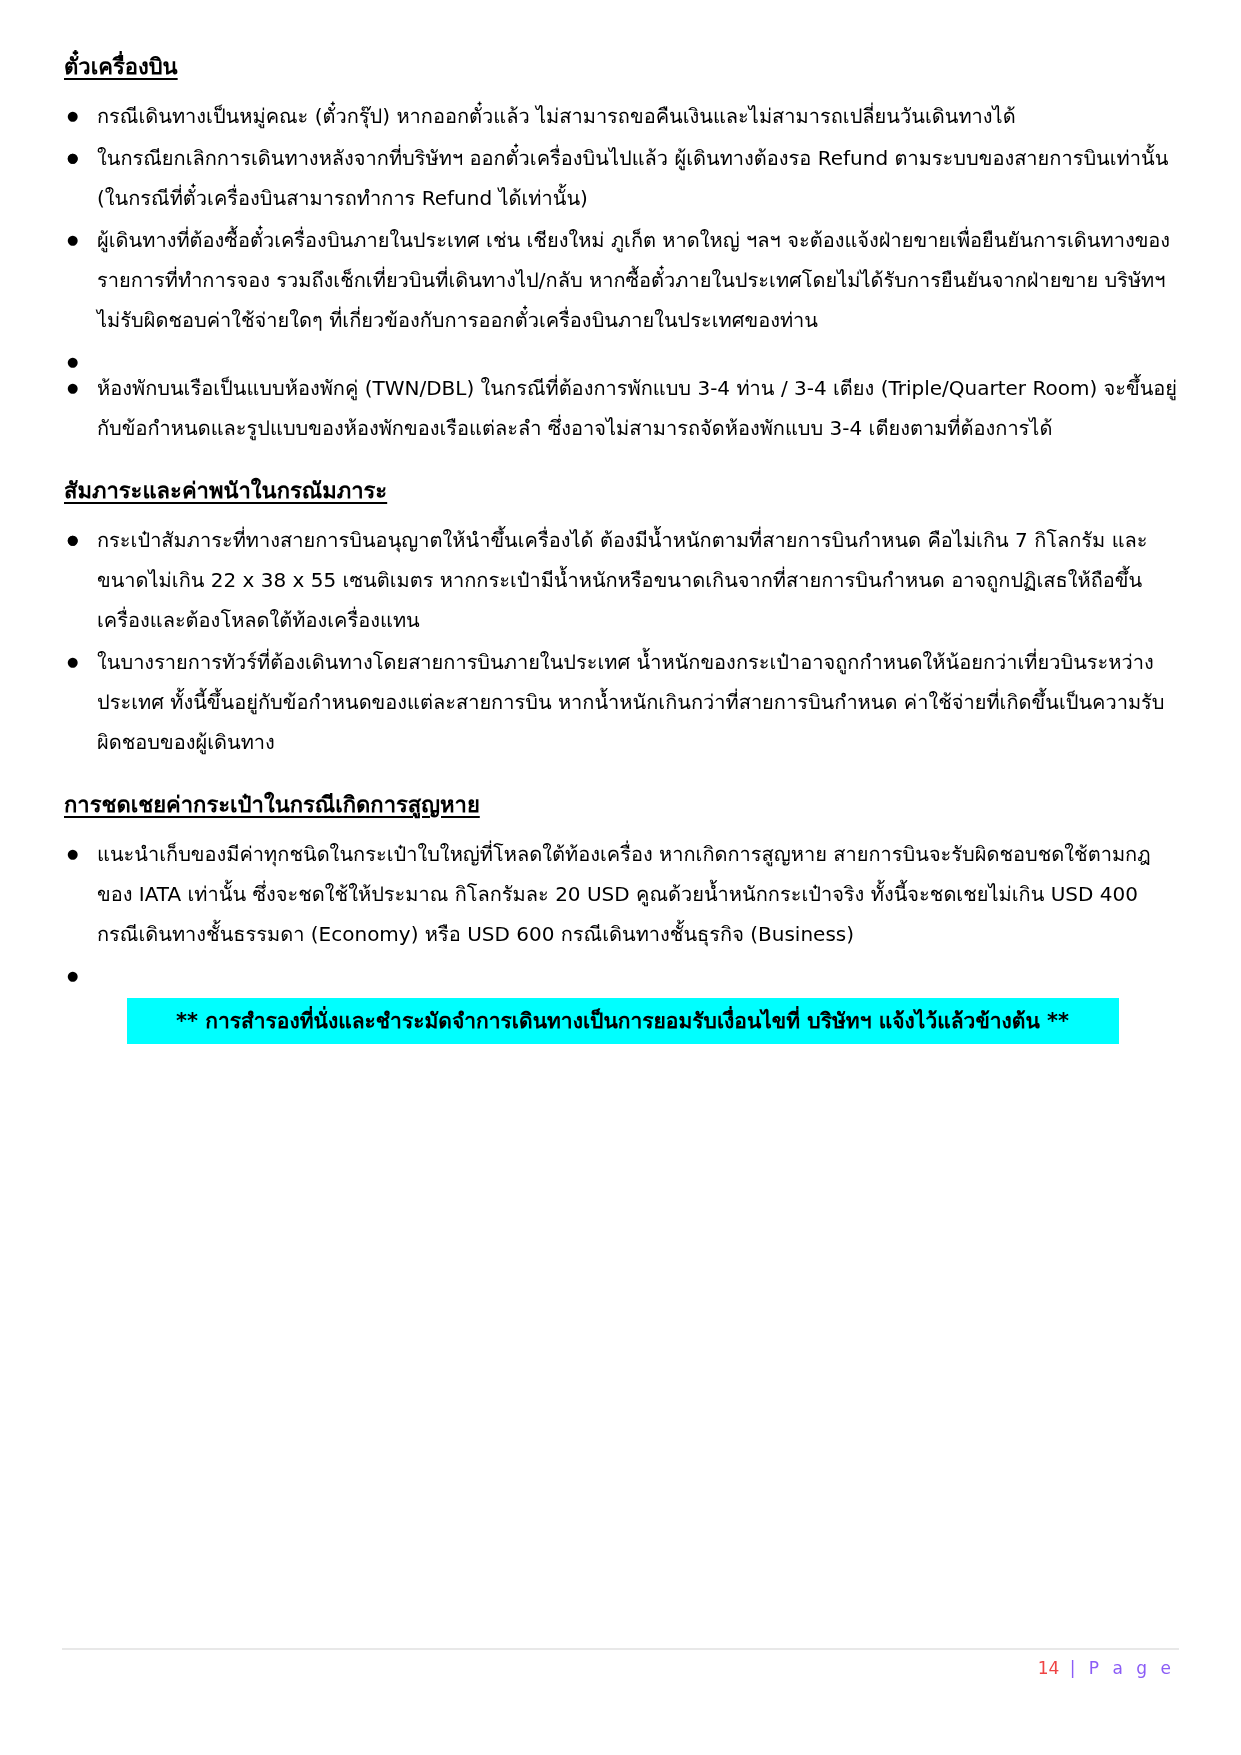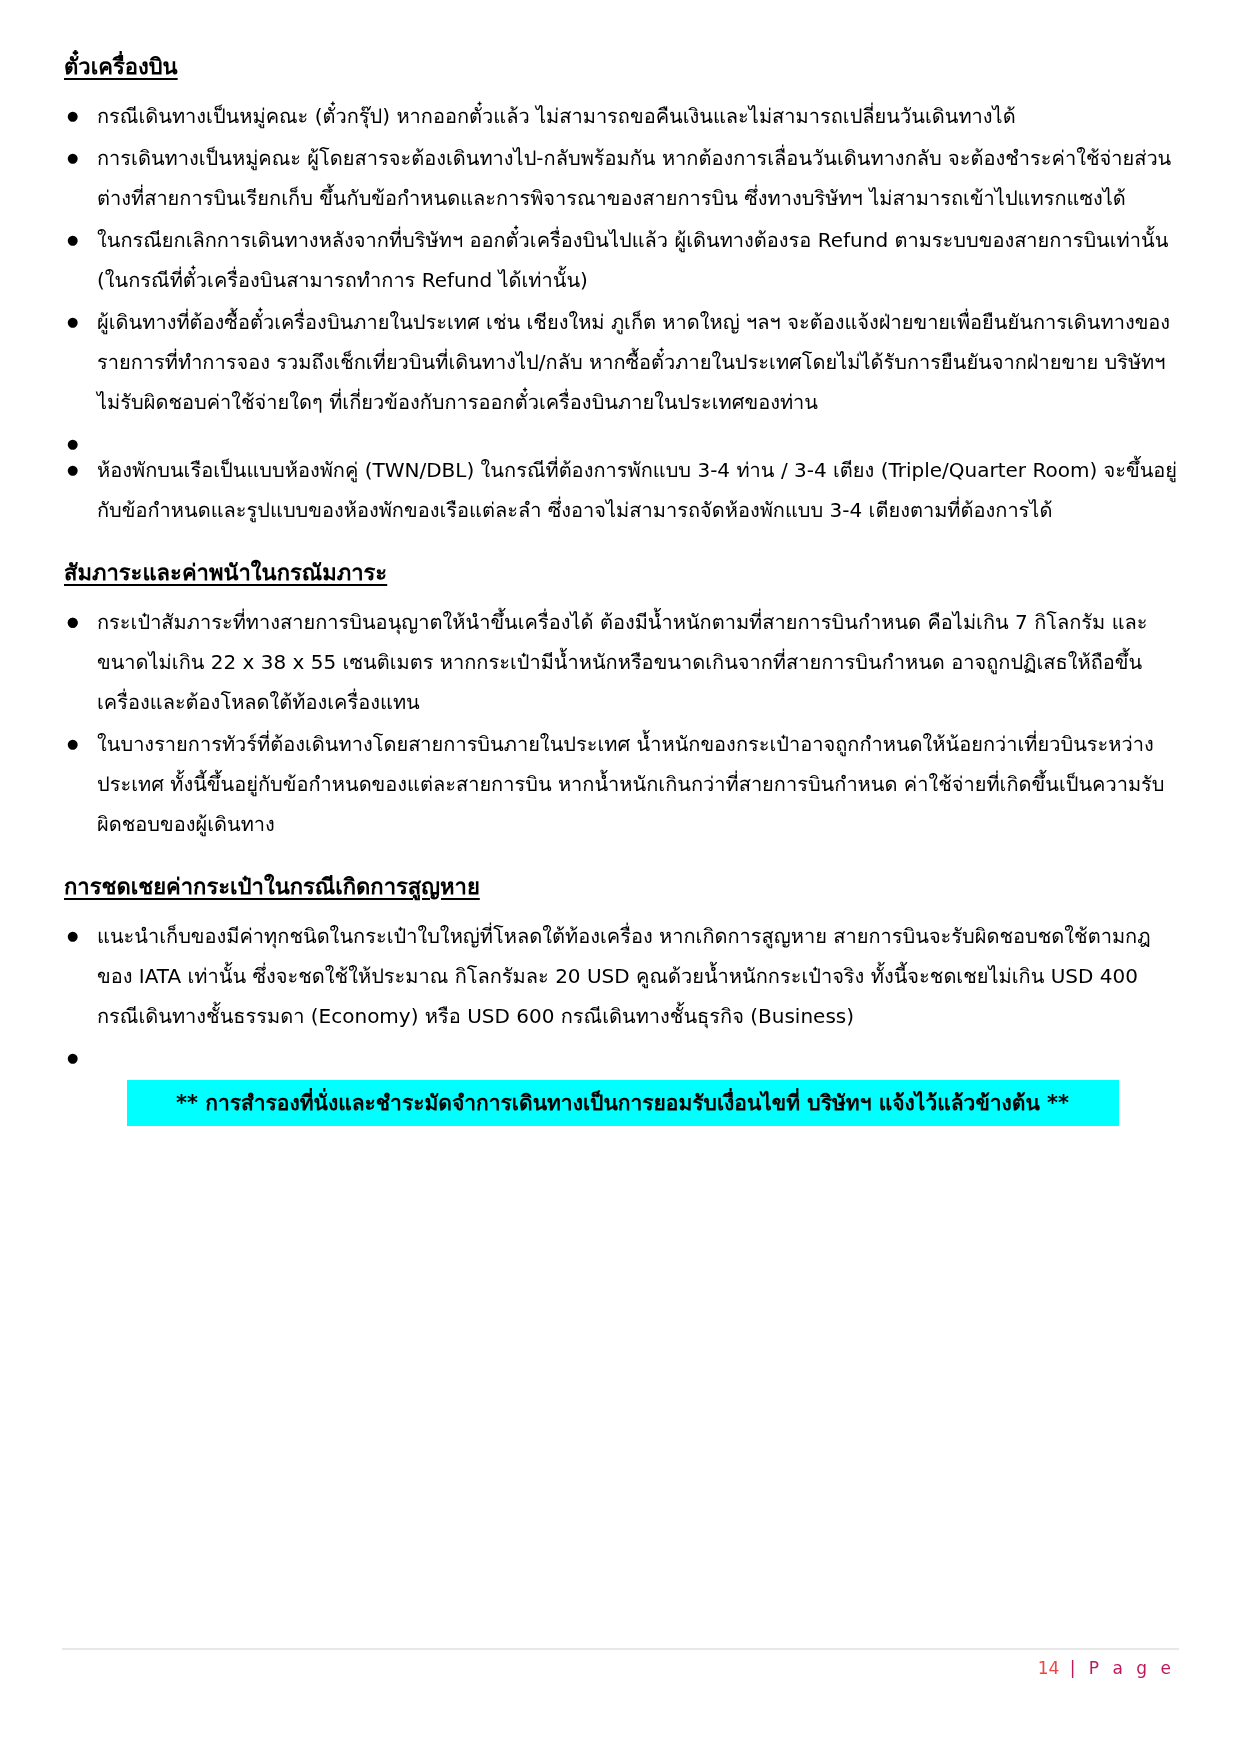--- a/index.html
+++ b/index.html
@@ -75,41 +75,40 @@
   .footer-text {
     text-align: right;
     margin: 8px 66px 0 0;
     font-size: 17px;
     line-height: 20px;
   }
   .footer-text .num {
     color: #ef4444;
   }
   .footer-text .pg {
-    color: #be185d;
+    color: #8b5cf6;
     letter-spacing: 4px;
     margin-left: 5px;
   }
 </style>
 </head>
 <body>
 
 <div class="content">
   <div id="sections">
   <section class="doc-section">
     <h2 class="section-heading">ตั๋วเครื่องบิน</h2>
     <ul class="bullet-list">
   <li class="bullet-item">
     <span class="bullet-marker">●</span>
     <span class="bullet-text">กรณีเดินทางเป็นหมู่คณะ (ตั๋วกรุ๊ป) หากออกตั๋วแล้ว ไม่สามารถขอคืนเงินและไม่สามารถเปลี่ยนวันเดินทางได้</span>
   </li>
 
   <li class="bullet-item">
     <span class="bullet-marker">●</span>
-    <span class="bullet-text">การเดินทางเป็นหมู่คณะ ผู้โดยสารจะต้องเดินทางไป-กลับพร้อมกัน หากต้องการเลื่อนวันเดินทางกลับ จะต้องชำระค่าใช้จ่ายส่วนต่างที่สายการบินเรียกเก็บ  ขึ้นกับข้อกำหนดและการพิจารณาของสายการบิน ซึ่งทางบริษัทฯ ไม่สามารถเข้าไปแทรกแซงได้</span>
   </li>
 
   <li class="bullet-item">
     <span class="bullet-marker">●</span>
     <span class="bullet-text">ในกรณียกเลิกการเดินทางหลังจากที่บริษัทฯ ออกตั๋วเครื่องบินไปแล้ว ผู้เดินทางต้องรอ Refund ตามระบบของสายการบินเท่านั้น (ในกรณีที่ตั๋วเครื่องบินสามารถทำการ Refund ได้เท่านั้น)</span>
   </li>
 
   <li class="bullet-item">
     <span class="bullet-marker">●</span>
     <span class="bullet-text">ผู้เดินทางที่ต้องซื้อตั๋วเครื่องบินภายในประเทศ เช่น เชียงใหม่ ภูเก็ต หาดใหญ่ ฯลฯ จะต้องแจ้งฝ่ายขายเพื่อยืนยันการเดินทางของรายการที่ทำการจอง  รวมถึงเช็กเที่ยวบินที่เดินทางไป/กลับ  หากซื้อตั๋วภายในประเทศโดยไม่ได้รับการยืนยันจากฝ่ายขาย  บริษัทฯ ไม่รับผิดชอบค่าใช้จ่ายใดๆ ที่เกี่ยวข้องกับการออกตั๋วเครื่องบินภายในประเทศของท่าน</span>

